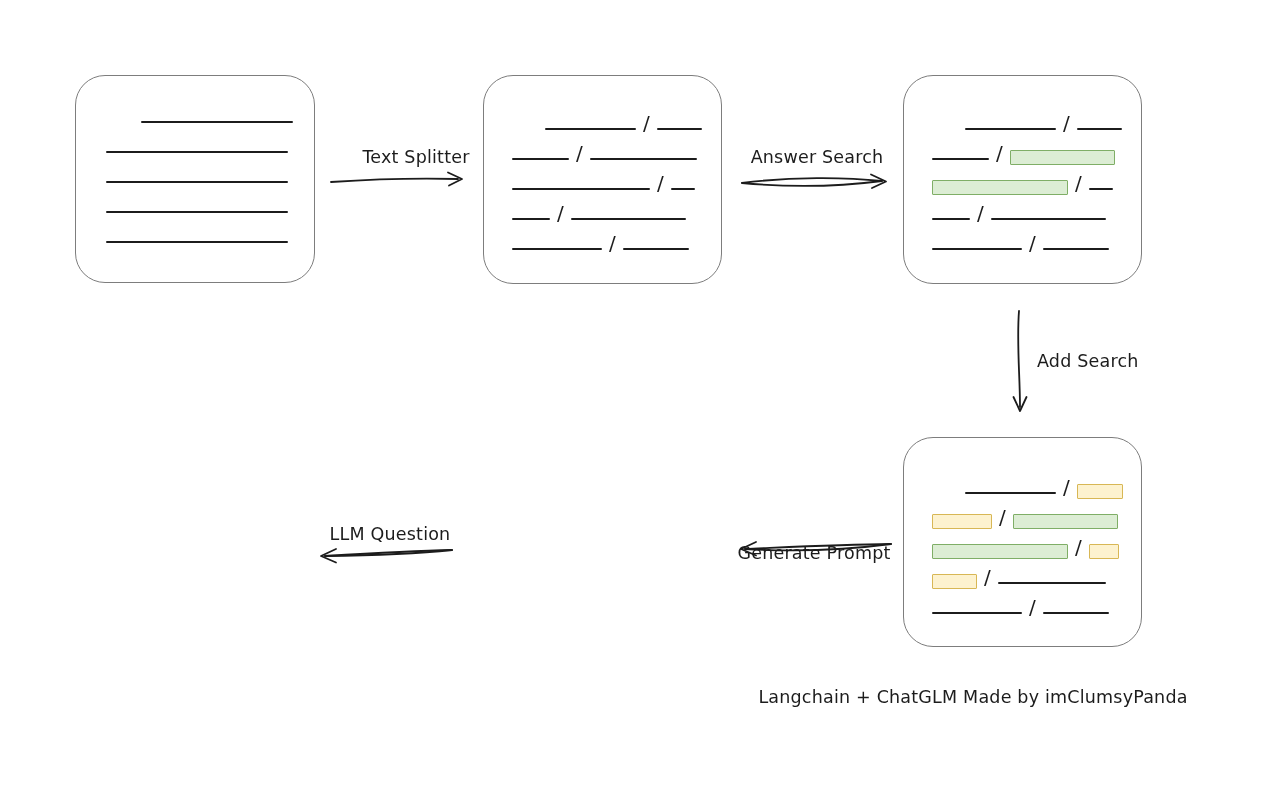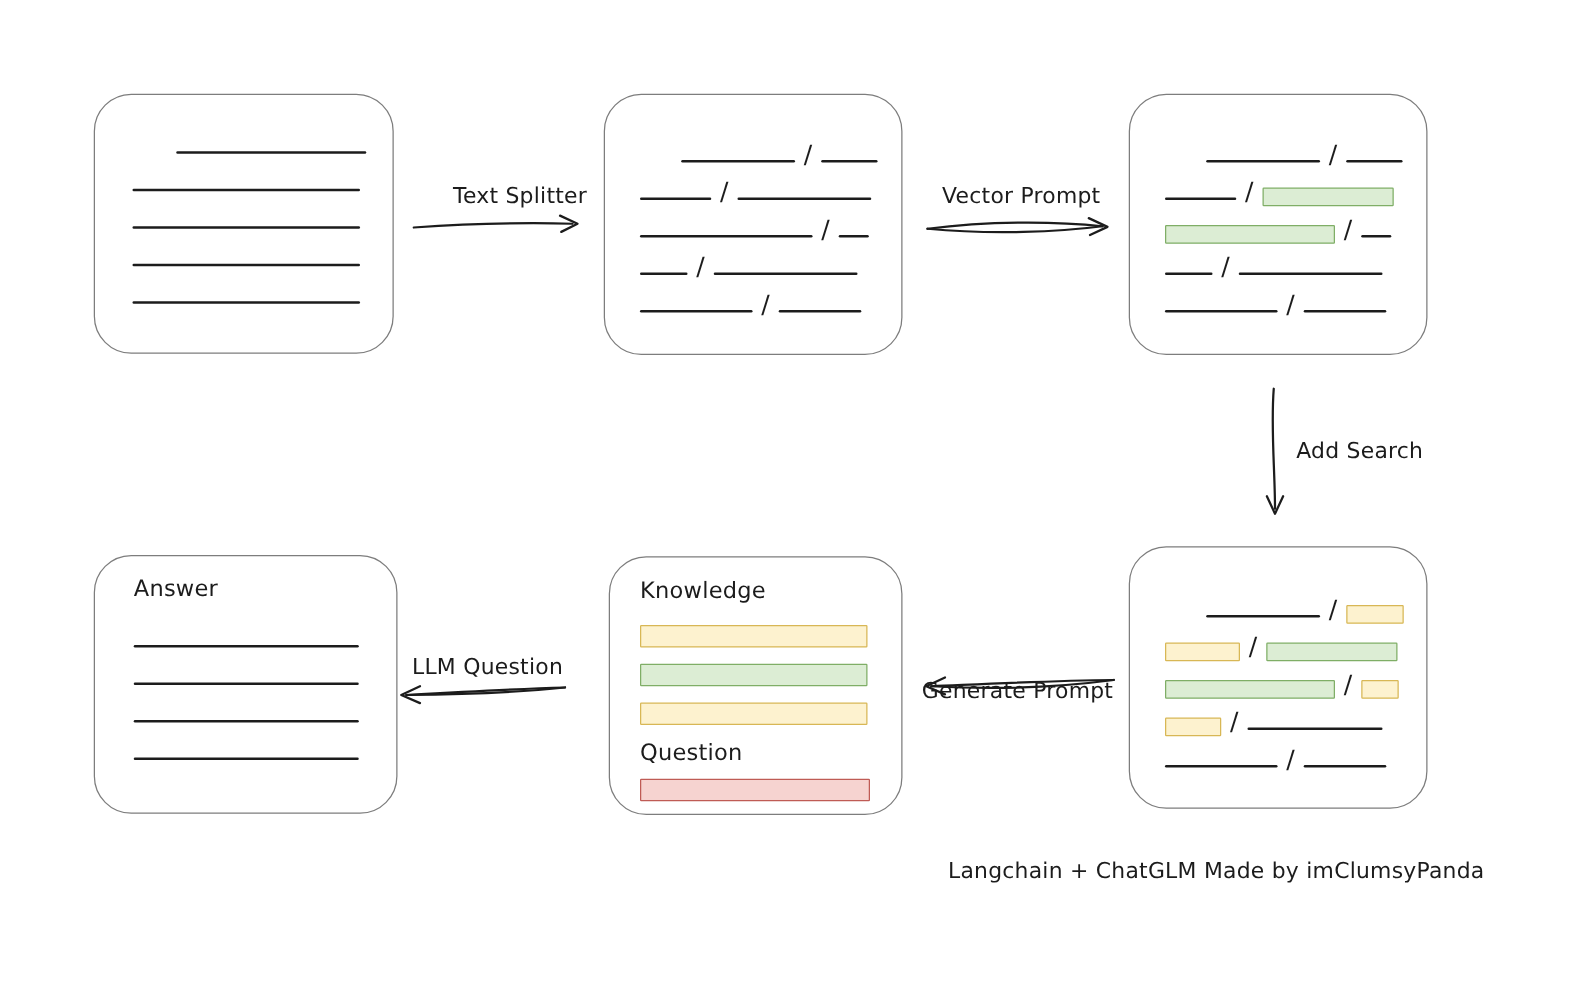--- a/index.html
+++ b/index.html
@@ -163,54 +163,21 @@
           <span class="seg-line" style="width: 108px;"></span>
         </div>
         <div class="row">
           <span class="seg-line" style="width: 90px;"></span>
           <span class="seg-slash">/</span>
           <span class="seg-line" style="width: 66px;"></span>
         </div>
       </div>
   </div>
 
-  <div class="box" style="left:487px;top:445px;width:235px;height:207px;">
-    <div class="prompt-inner">
-      <div class="box-title">Knowledge</div>
-      <div class="kbars">
-          <div class="prompt-bar bar-yellow" style="width: 182px;"></div>
-          <div class="prompt-bar bar-green" style="width: 182px;"></div>
-          <div class="prompt-bar bar-yellow" style="width: 182px;"></div>
-        </div>
-      <div class="box-title q-title">Question</div>
-      <div class="qbars">
-          <div class="prompt-bar bar-red" style="width: 184px;"></div>
-        </div>
-    </div>
-  </div>
-
-  <div class="box" style="left:75px;top:444px;width:243px;height:207px;">
-    <div class="answer-inner">
-      <div class="box-title">Answer</div>
-      <div class="rows answer-rows">
-          <div class="row">
-            <span class="seg-line" style="width: 180px;"></span>
-          </div>
-          <div class="row">
-            <span class="seg-line" style="width: 180px;"></span>
-          </div>
-          <div class="row">
-            <span class="seg-line" style="width: 180px;"></span>
-          </div>
-          <div class="row">
-            <span class="seg-line" style="width: 180px;"></span>
-          </div>
-        </div>
-    </div>
-  </div>
+
 
   <svg class="arrows" width="1262" height="792" viewBox="0 0 1262 792">
     <g>
       <path d="M331,182 C375,179 420,178 458,179"></path>
       <path d="M448,172.5 L462,179 L449,185.5"></path>
     </g>
     <g>
       <path d="M742,183 C792,176.5 845,177 882,181"></path>
       <path d="M742,183 C795,188 847,185.5 882,181"></path>
       <path d="M871,174.5 L886,181.5 L872,188"></path>
@@ -225,20 +192,20 @@
       <path d="M756,542 L741,549 L756,555.5"></path>
     </g>
     <g>
       <path d="M452,550 C412,551 368,553.5 325,556"></path>
       <path d="M452,550 C410,554.5 368,555.5 325,556"></path>
       <path d="M336,549 L321,556 L336,562.5"></path>
     </g>
   </svg>
 
   <div class="arrow-label centered" style="left:398px;top:147px;margin-left:18px;">Text Splitter</div>
-  <div class="arrow-label centered" style="left:817px;top:147px;">Vector Prompt</div>
+  <div class="arrow-label centered" style="left:817px;top:147px;">Answer Search</div>
   <div class="arrow-label" style="left:1037px;top:351px;">Add Search</div>
   <div class="arrow-label centered" style="left:814px;top:518px;margin-top:25px;">Generate Prompt</div>
   <div class="arrow-label centered" style="left:390px;top:524px;">LLM Question</div>
 
   <div class="caption" style="left:973px;top:687px;">Langchain + ChatGLM Made by imClumsyPanda</div>
 
 </div>
 
 </body></html>

